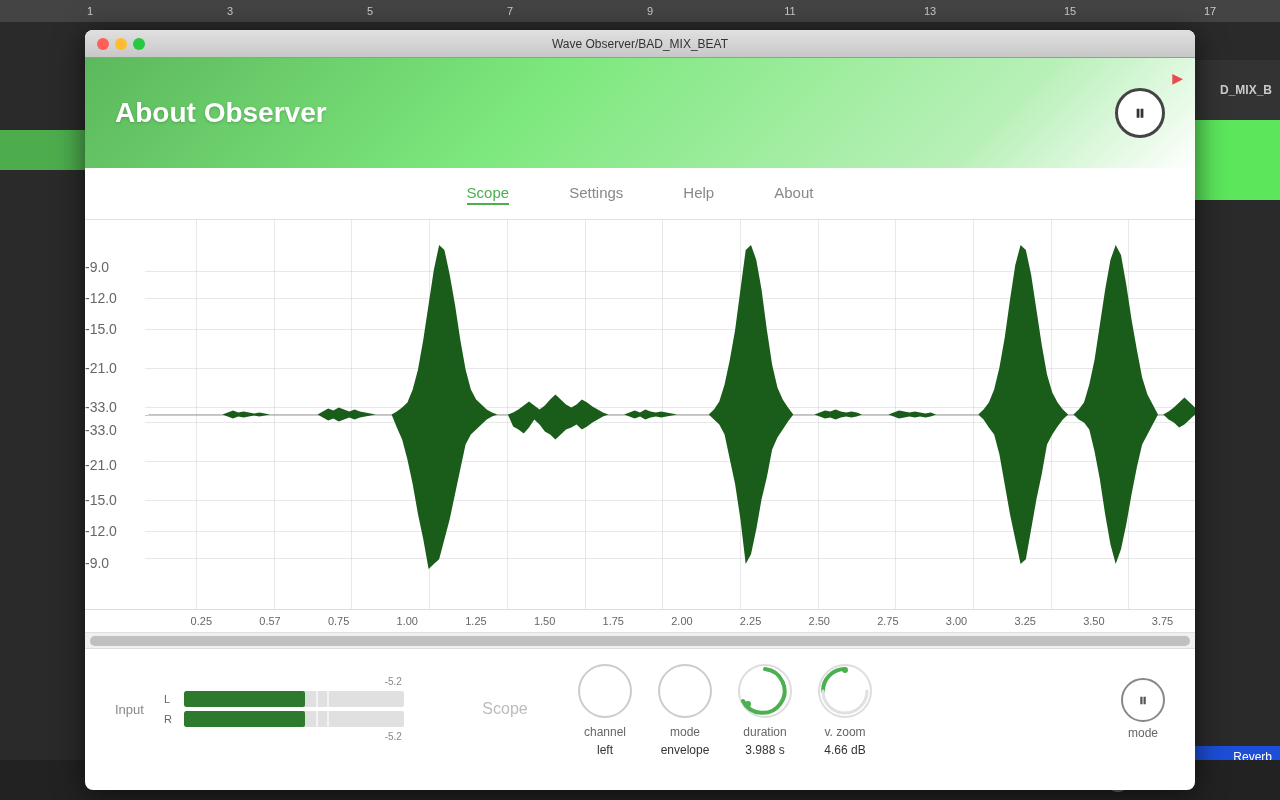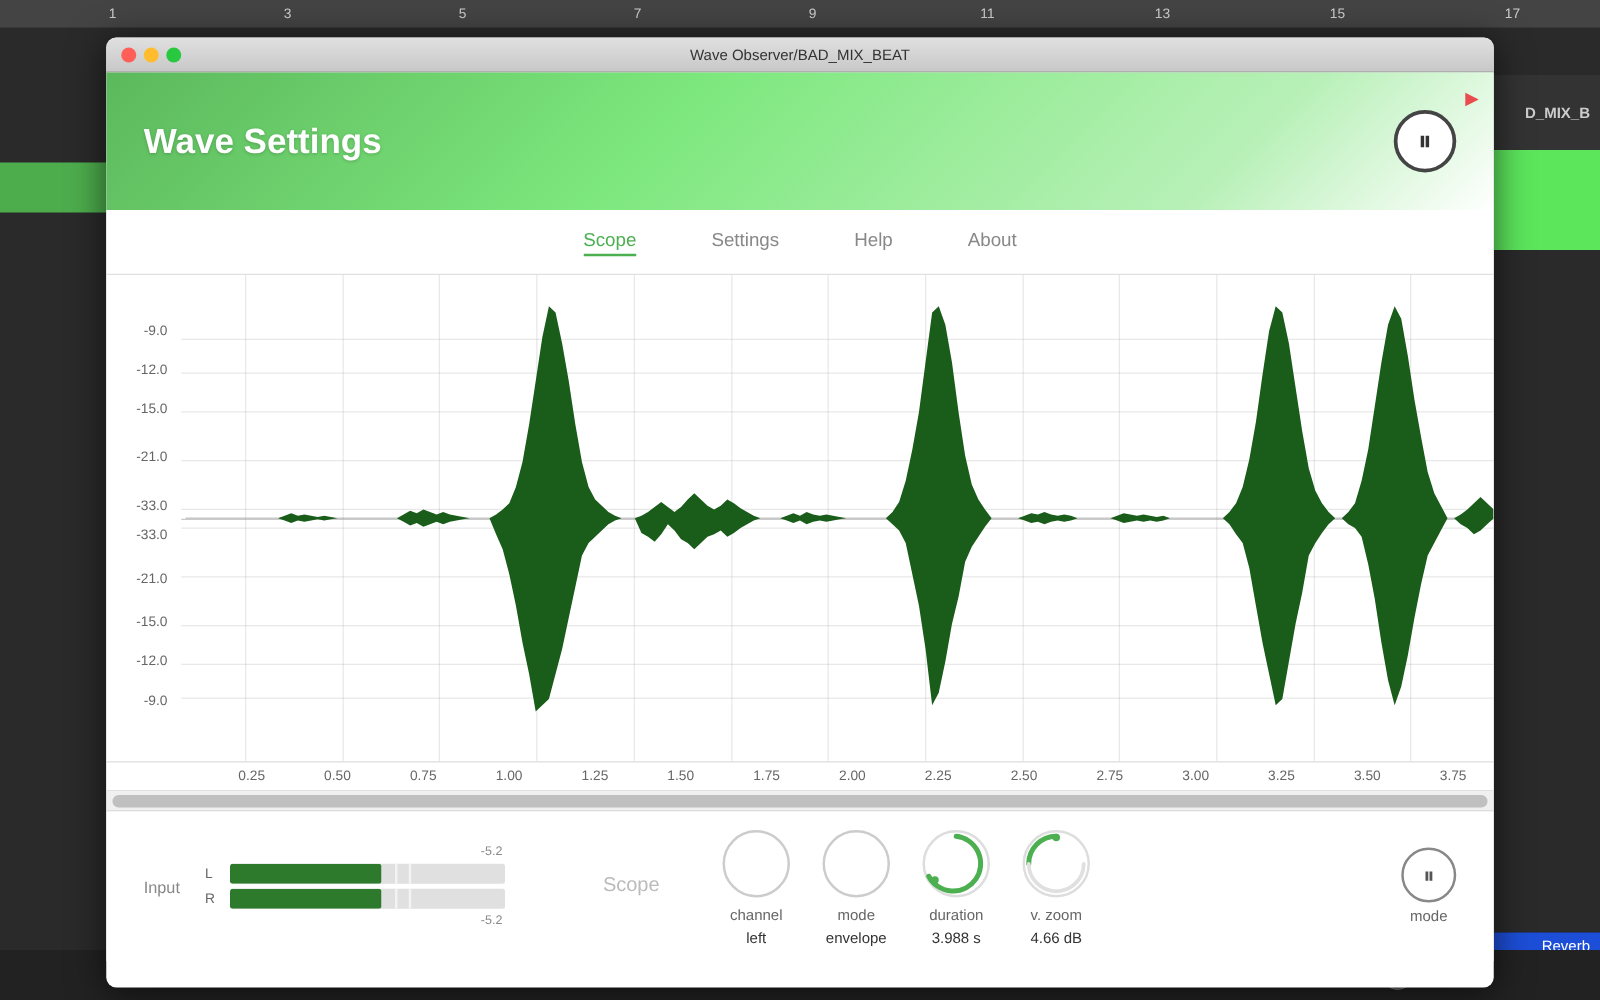--- a/index.html
+++ b/index.html
@@ -258,23 +258,22 @@
     }
 
     .waveform-canvas {
       position: absolute;
       top: 0; left: 0;
       width: 100%;
       height: 100%;
     }
 
     .db-label {
-      font-size: 11px;
+      font-size: 14px;
       color: #666;
-      text-align: right;
       padding-right: 6px;
       position: absolute;
       left: 0;
       width: 55px;
     }
 
     
     .time-labels {
       display: flex;
       justify-content: space-around;
@@ -494,21 +493,21 @@
   <div class="title-bar">
     <div class="title-bar-buttons">
       <div class="tb-btn tb-close"></div>
       <div class="tb-btn tb-min"></div>
       <div class="tb-btn tb-max"></div>
     </div>
     <span class="title-bar-text">Wave Observer/BAD_MIX_BEAT</span>
   </div>
 
   <div class="plugin-header">
-    <span class="plugin-logo">Wave Settings</span>
+    <span class="plugin-logo">About Observer</span>
     <div class="play-pause-btn">
       <span style="font-size:22px; color:#333;">⏸</span>
       <span style="font-size:14px; color:#e84c4c; position:absolute; right:12px; top:12px;">▶</span>
     </div>
   </div>
 
   <div class="nav-tabs">
     <span class="nav-tab active">Scope</span>
     <span class="nav-tab">Settings</span>
     <span class="nav-tab">Help</span>
@@ -617,21 +616,21 @@
       <polygon class="wave" points="
         1020,195 1025,192 1030,188 1035,183 1040,178 1045,183 1050,188 1050,195
         1050,195 1045,200 1040,205 1035,208 1030,203 1025,200 1020,195
       "></polygon>
 
     </svg>
   </div>
 
   <div class="time-labels">
     <span class="time-label">0.25</span>
-    <span class="time-label">0.50</span>
+    <span class="time-label">0.57</span>
     <span class="time-label">0.75</span>
     <span class="time-label">1.00</span>
     <span class="time-label">1.25</span>
     <span class="time-label">1.50</span>
     <span class="time-label">1.75</span>
     <span class="time-label">2.00</span>
     <span class="time-label">2.25</span>
     <span class="time-label">2.50</span>
     <span class="time-label">2.75</span>
     <span class="time-label">3.00</span>

